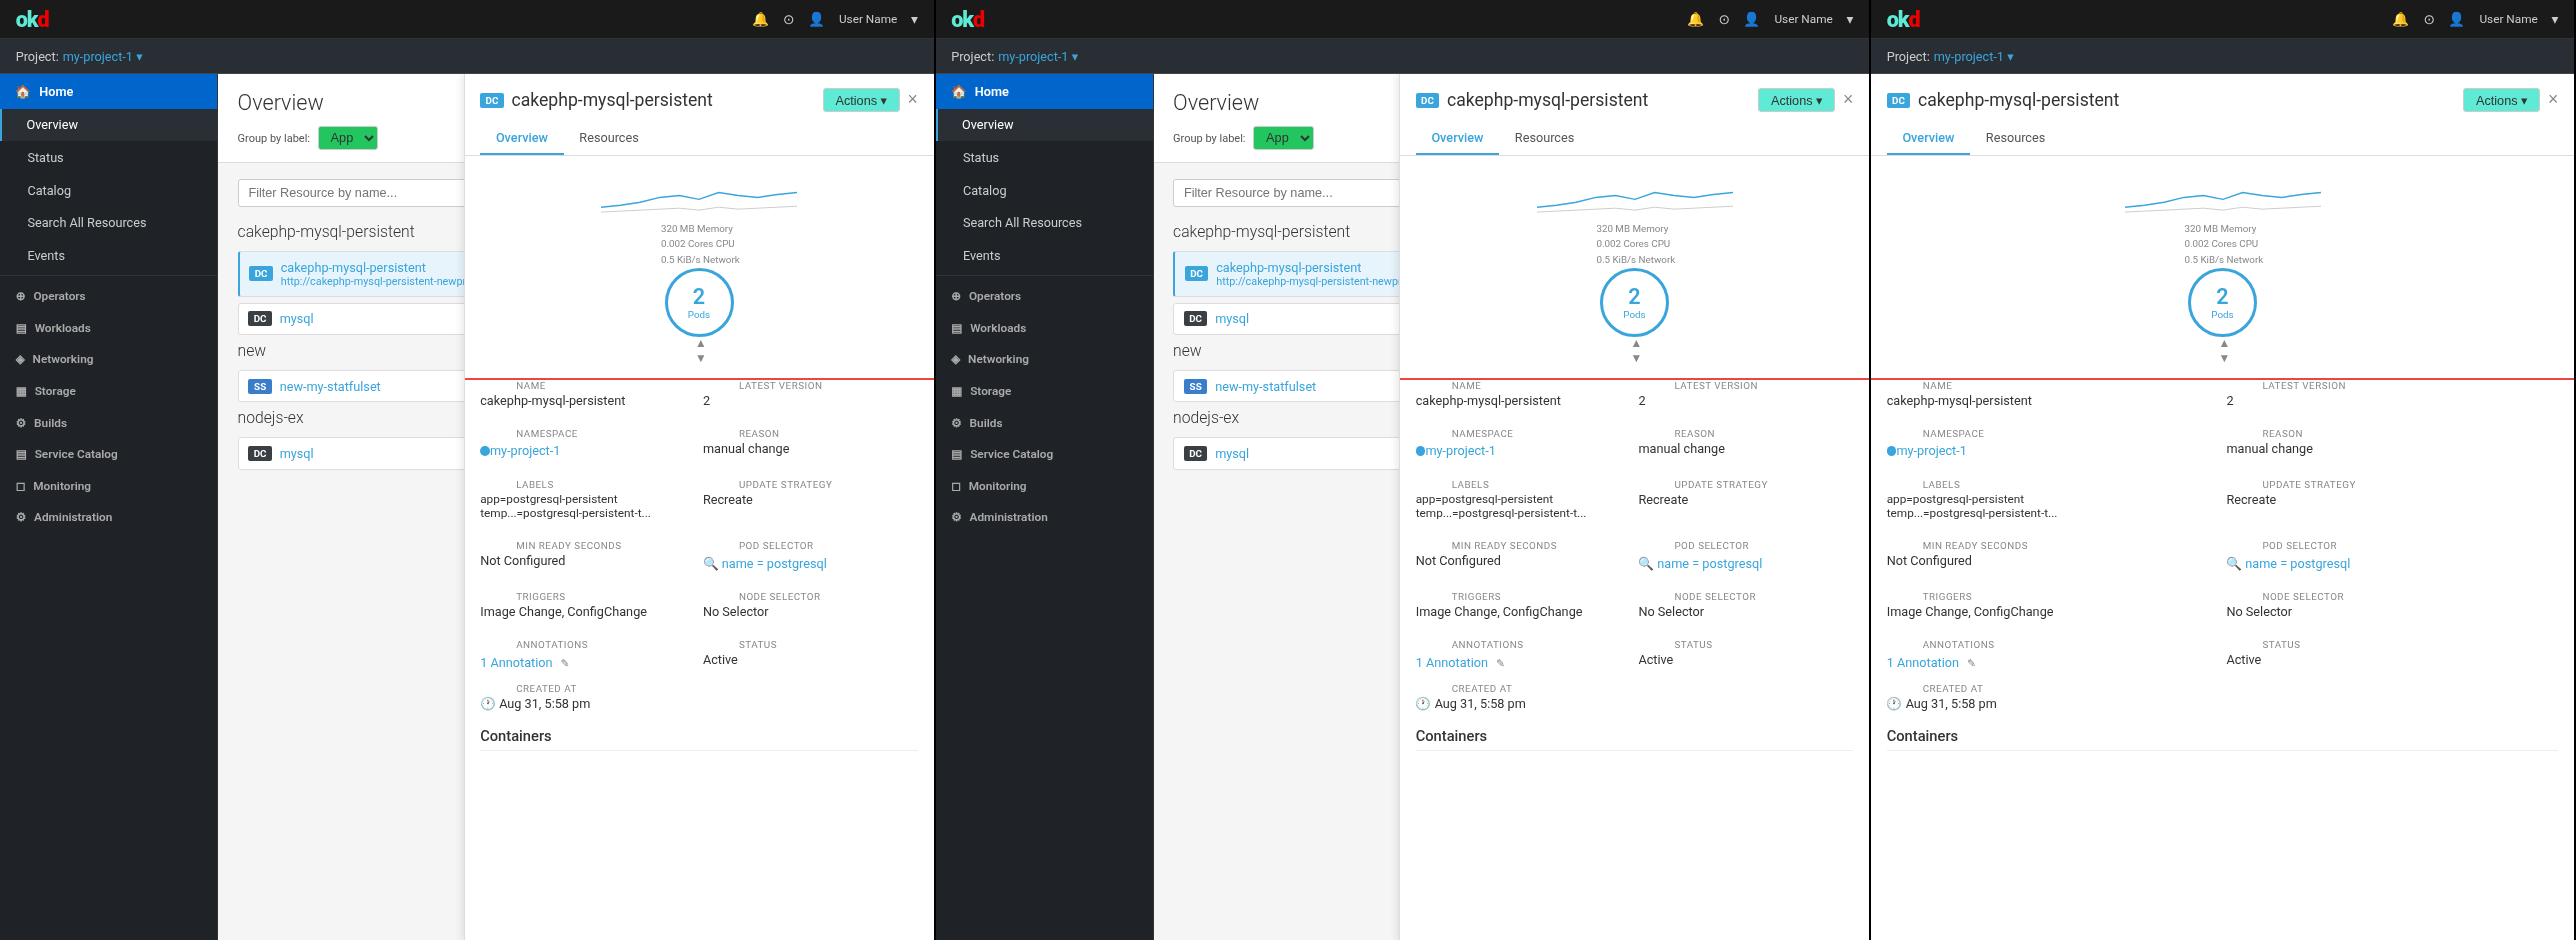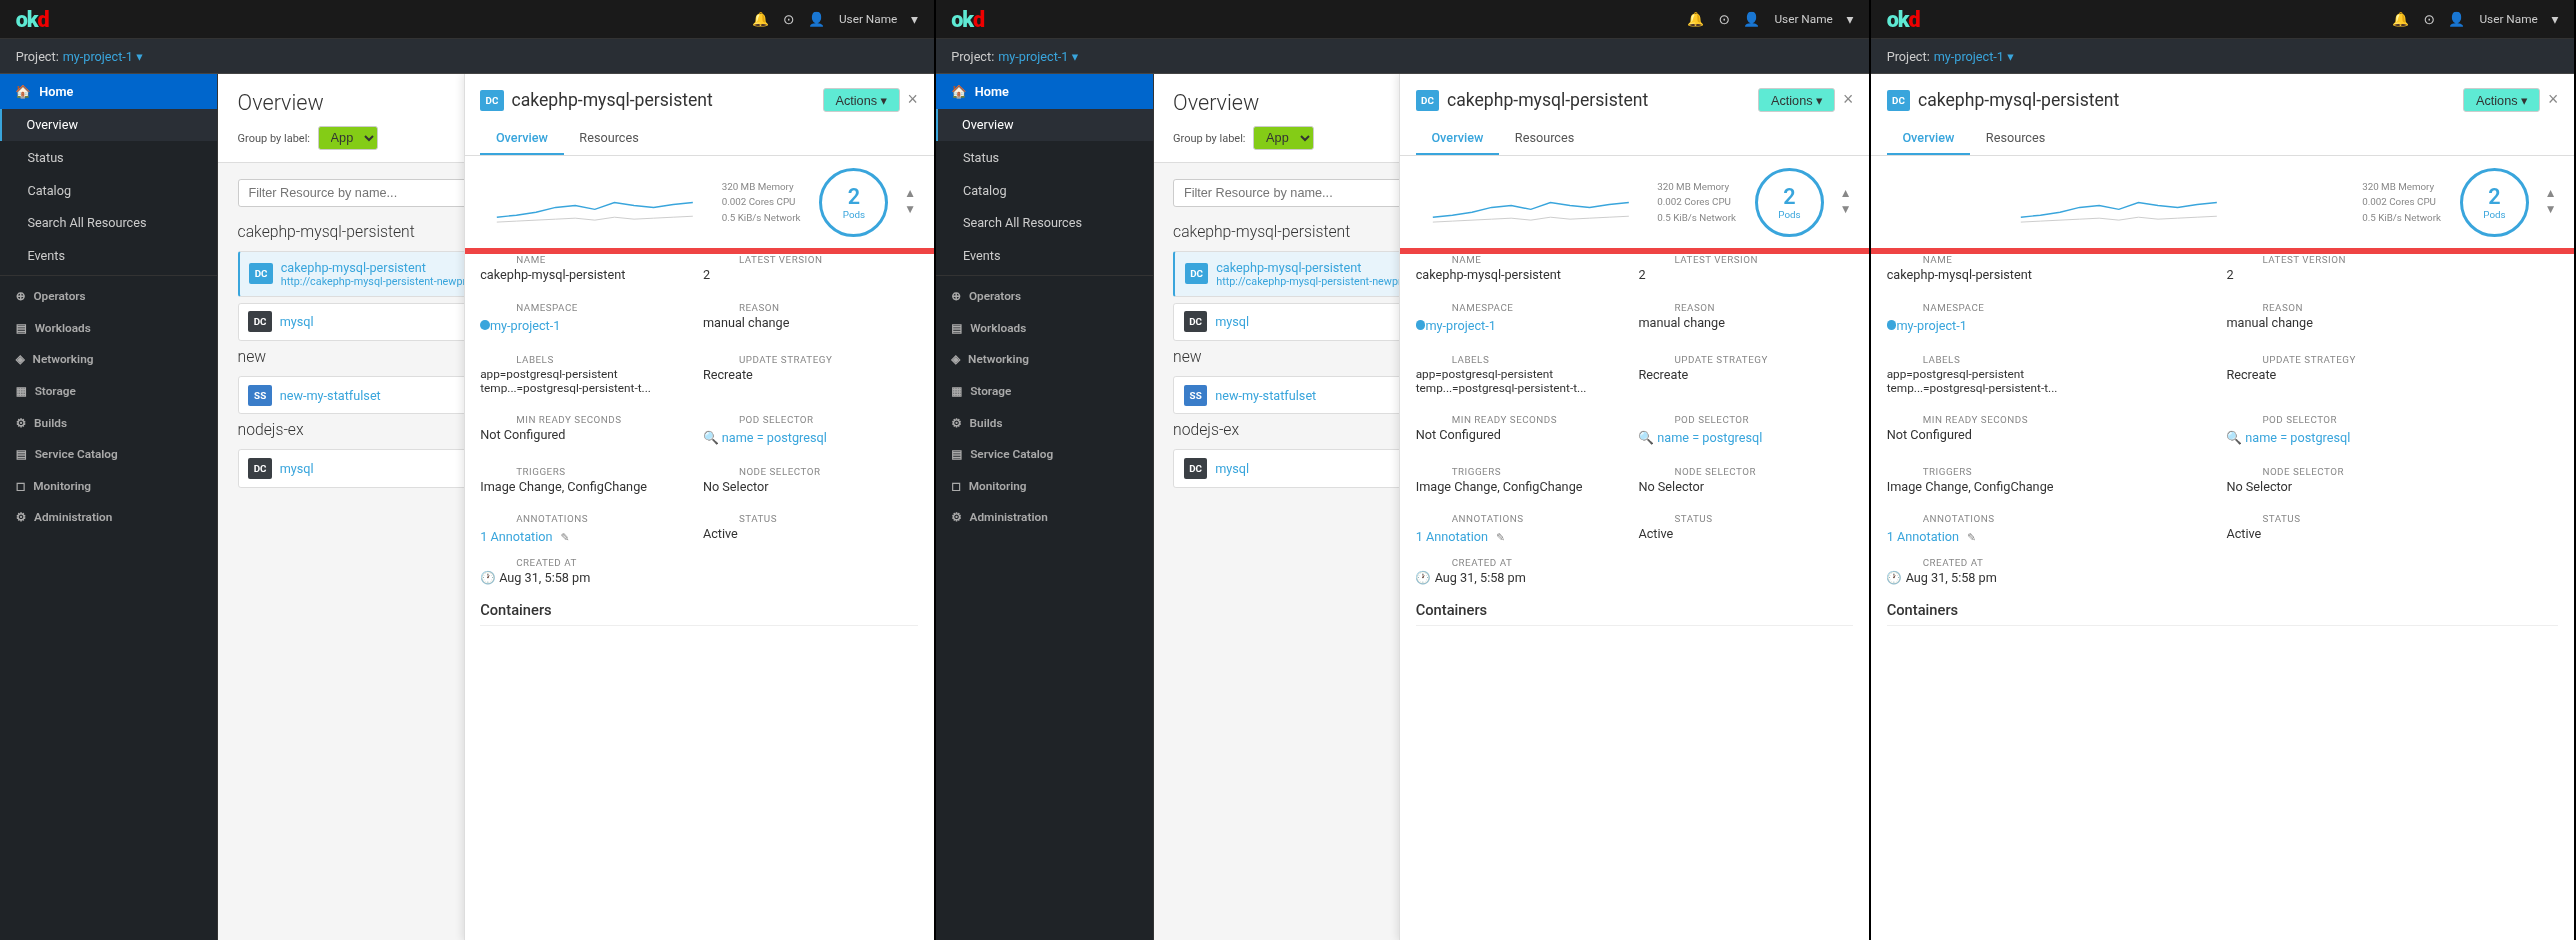--- a/index.html
+++ b/index.html
@@ -36,38 +36,38 @@
     .content-area { flex: 1; background: #f5f5f5; overflow: hidden; position: relative; display: flex; flex-direction: column; }
 
     
     .overview-header { background: #fff; padding: 15.7px 19.6px 0 19.6px; border-bottom: 1px solid #ddd; flex-shrink: 0; }
     .overview-title-row { display: flex; align-items: center; justify-content: space-between; margin-bottom: 11.8px; }
     .overview-title { font-size: 21.6px; font-weight: 300; color: #333; }
     .overview-icons { display: flex; gap: 7.8px; }
     .overview-icon-btn { background: none; border: none; cursor: pointer; color: #555; font-size: 15.7px; padding: 2px 3.9px; }
     .group-by-row { display: flex; align-items: center; gap: 7.8px; padding-bottom: 11.8px; }
     .group-by-label { font-size: 11px; color: #555; }
-    .group-by-select { border: 1px solid #ccc; border-radius: 2.9px; padding: 2.9px 7.8px; font-size: 12.7px; color: #333; background: #84cc16; cursor: pointer; }
+    .group-by-select { border: 1px solid #ccc; border-radius: 2.9px; padding: 2.9px 7.8px; font-size: 12.7px; color: #333; background: #22c55e; cursor: pointer; }
 
     
     .side-panel { position: absolute; top: 0; right: 0; width: 470px; background: #fff; border-left: 1px solid #ddd; height: 100%; display: flex; flex-direction: column; z-index: 10; box-shadow: -2px 0 7.8px rgba(0,0,0,0.1); overflow: hidden; }
     .side-panel-header { padding: 13.7px 15.7px 0 15.7px; border-bottom: 1px solid #ddd; flex-shrink: 0; }
     .side-panel-title-row { display: flex; align-items: center; justify-content: space-between; margin-bottom: 9.8px; }
     .side-panel-title { display: flex; align-items: center; gap: 7.8px; }
-    .dc-badge { width: 23.5px; height: 21px; background: #39a5dc; border-radius: 2px; display: flex; align-items: center; justify-content: center; color: #fff; font-size: 9.8px; font-weight: 700; flex-shrink: 0; }
+    .dc-badge { width: 23.5px; height: 15px; background: #39a5dc; border-radius: 2px; display: flex; align-items: center; justify-content: center; color: #fff; font-size: 9.8px; font-weight: 700; flex-shrink: 0; }
     .dc-badge.dark { background: #3a3f44; }
     .side-panel-name { font-size: 17.6px; font-weight: 400; color: #333; }
     .actions-btn { border: 1px solid #ccc; background: #5eead4; padding: 3.9px 11.8px; font-size: 12.7px; color: #333; border-radius: 2.9px; cursor: pointer; display: flex; align-items: center; gap: 3.9px; }
     .close-btn { background: none; border: none; font-size: 17.6px; color: #888; cursor: pointer; line-height: 1; }
     .side-panel-tabs { display: flex; gap: 0; border-bottom: none; }
     .side-tab { padding: 7.8px 15.7px; font-size: 12.7px; color: #555; cursor: pointer; border-bottom: 2.9px solid transparent; }
     .side-tab.active { color: #39a5dc; border-bottom-color: #39a5dc; font-weight: 500; }
 
     
-    .metrics-row { display: flex; align-items: center; padding: 11.8px 15.7px; border-bottom: 6px solid #ef4444; flex-shrink: 0; }
+    .metrics-row { display: flex; align-items: center; padding: 11.8px 15.7px; border-bottom: 2px solid #ef4444; flex-shrink: 0; flex-direction: column; }
     .metrics-chart { flex: 1; height: 49px; position: relative; }
     .metrics-labels { font-size: 9.8px; color: #888; line-height: 1.6; margin-left: 11.8px; min-width: 88px; }
     .pods-circle { width: 69px; height: 69px; border: 3.9px solid #39a5dc; border-radius: 50%; display: flex; flex-direction: column; align-items: center; justify-content: center; margin: 0 9.8px; flex-shrink: 0; }
     .pods-num { font-size: 21.6px; font-weight: 600; color: #39a5dc; }
     .pods-label { font-size: 9.8px; color: #39a5dc; }
     .pods-arrows { display: flex; flex-direction: column; gap: 2px; margin-left: 3.9px; }
     .arrow-btn { background: none; border: none; cursor: pointer; color: #888; font-size: 11.8px; line-height: 1; padding: 1px 2px; }
 
     
     .detail-scroll { flex: 1; overflow-y: auto; padding: 0 15.7px 15.7px 15.7px; }

